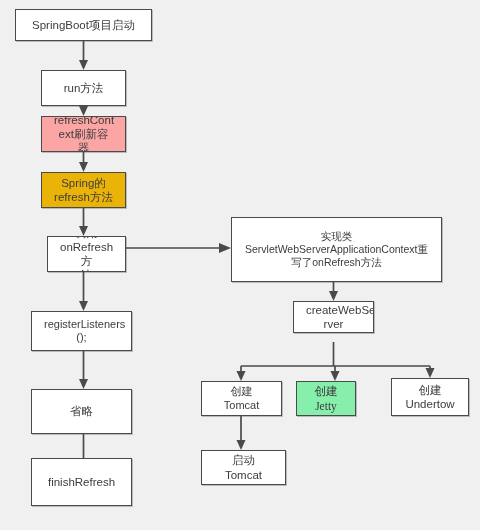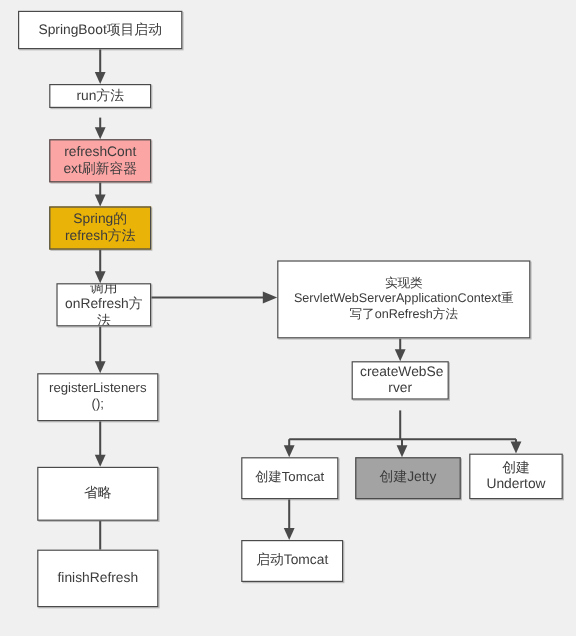--- a/index.html
+++ b/index.html
@@ -29,21 +29,21 @@
     justify-content: center;
     text-align: center;
     color: #3c3c3c;
     line-height: 1.22;
     overflow: hidden;
     box-shadow: 1px 1px 0 rgba(90,90,90,0.35);
   }
   .node .lbl {
     display: block;
     width: 100%;
-    padding: 0 6px;
+    padding: 0 12px;
     box-sizing: border-box;
     white-space: pre-line;
   }
   svg.edges {
     position: absolute;
     left: 0;
     top: 0;
     width: 480px;
     height: 530px;
     pointer-events: none;
@@ -107,21 +107,21 @@
       <polygon class="arrowhead" points="430,378 425.5,368 434.5,368"></polygon>
     </g>
     <g>
       <line x1="241" y1="416" x2="241" y2="443"></line>
       <polygon class="arrowhead" points="241,450 236.5,440 245.5,440"></polygon>
     </g>
   </svg>
 <div class="node" style="left: 15px; top: 9px; width: 137px; height: 32px; background: rgb(255, 255, 255); border-color: rgb(74, 74, 74);">
       <span class="lbl" style="font-size: 11.5px; color: rgb(60, 60, 60);">SpringBoot项目启动</span>
     </div>
-    <div class="node" style="left: 41px; top: 70px; width: 85px; height: 20px; background: rgb(255, 255, 255); border-color: rgb(74, 74, 74);">
+    <div class="node" style="left: 41px; top: 70px; width: 85px; height: 36px; background: rgb(255, 255, 255); border-color: rgb(74, 74, 74);">
       <span class="lbl" style="font-size: 11.5px; color: rgb(60, 60, 60);">run方法</span>
     </div>
     <div class="node" style="left: 41px; top: 116px; width: 85px; height: 36px; background: #fca5a5; border-color: rgb(74, 74, 74);">
       <span class="lbl" style="font-size: 11.5px; color: rgb(60, 60, 60);">refreshCont
 ext刷新容器</span>
     </div>
     <div class="node" style="left: 41px; top: 172px; width: 85px; height: 36px; background: #eab308; border-color: rgb(74, 74, 74);">
       <span class="lbl" style="font-size: 11.5px; color: rgb(60, 60, 60);">Spring的
 refresh方法</span>
     </div>
@@ -145,21 +145,21 @@
 ServletWebServerApplicationContext重
 写了onRefresh方法</span>
     </div>
     <div class="node" style="left: 293px; top: 301px; width: 81px; height: 32px; background: rgb(255, 255, 255); border-color: rgb(74, 74, 74);">
       <span class="lbl" style="font-size: 11.5px; color: rgb(60, 60, 60);">createWebSe
 rver</span>
     </div>
     <div class="node" style="left: 201px; top: 381px; width: 81px; height: 35px; background: rgb(255, 255, 255); border-color: rgb(74, 74, 74);">
       <span class="lbl" style="font-size: 11px; color: rgb(60, 60, 60);">创建Tomcat</span>
     </div>
-    <div class="node" style="left: 296px; top: 381px; width: 88px; height: 35px; background: #a3a3a3; border-color: rgb(74, 74, 74);">
+    <div class="node" style="left: 296px; top: 381px; width: 60px; height: 35px; background: #86efac; border-color: rgb(74, 74, 74); font-family: Liberation Serif, serif;">
       <span class="lbl" style="font-size: 11.5px; color: rgb(60, 60, 60);">创建Jetty</span>
     </div>
     <div class="node" style="left: 391px; top: 378px; width: 78px; height: 38px; background: rgb(255, 255, 255); border-color: rgb(74, 74, 74); justify-content: flex-end;">
       <span class="lbl" style="font-size: 11.5px; color: rgb(60, 60, 60);">创建
 Undertow</span>
     </div>
     <div class="node" style="left: 201px; top: 450px; width: 85px; height: 35px; background: rgb(255, 255, 255); border-color: rgb(74, 74, 74); justify-content: flex-end;">
       <span class="lbl" style="font-size: 11.5px; color: rgb(60, 60, 60);">启动Tomcat</span>
     </div>
   </div>

